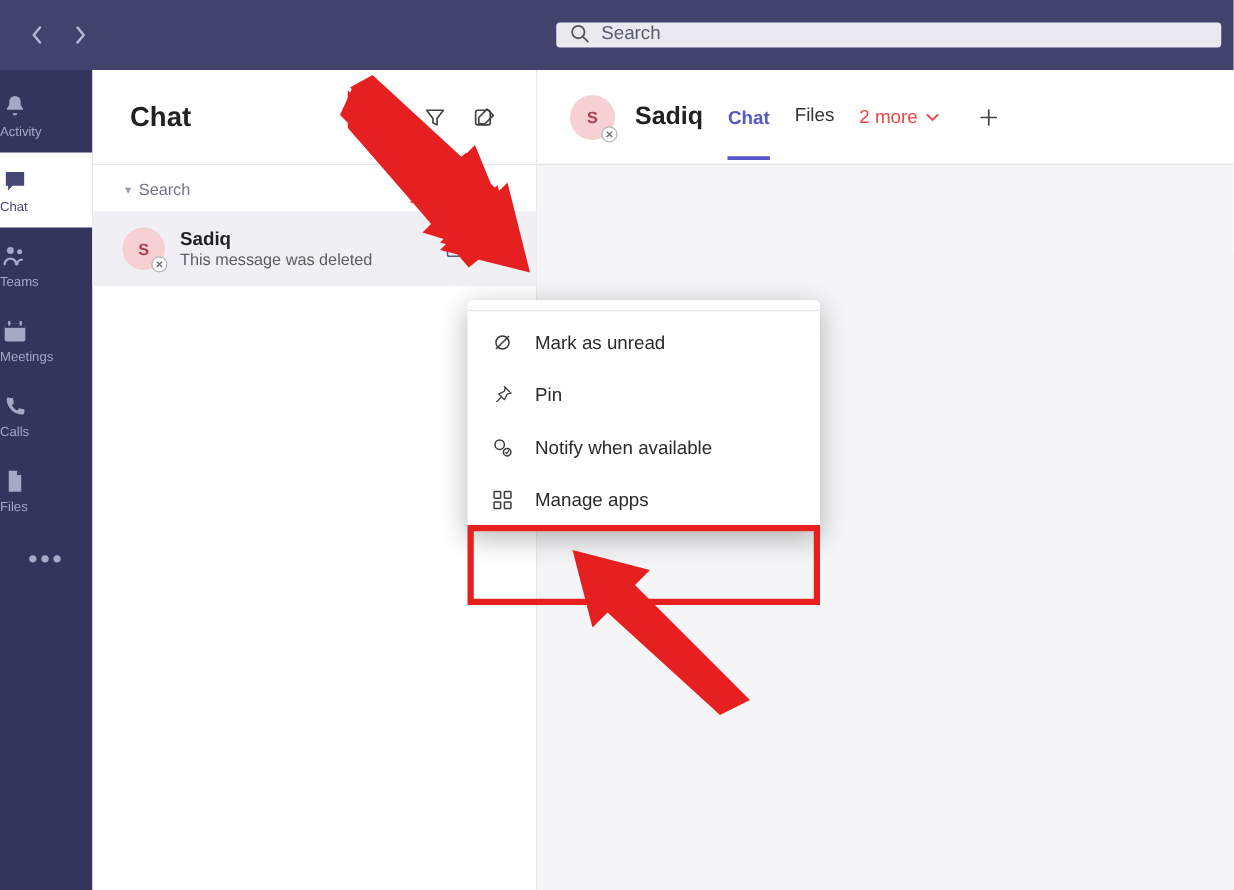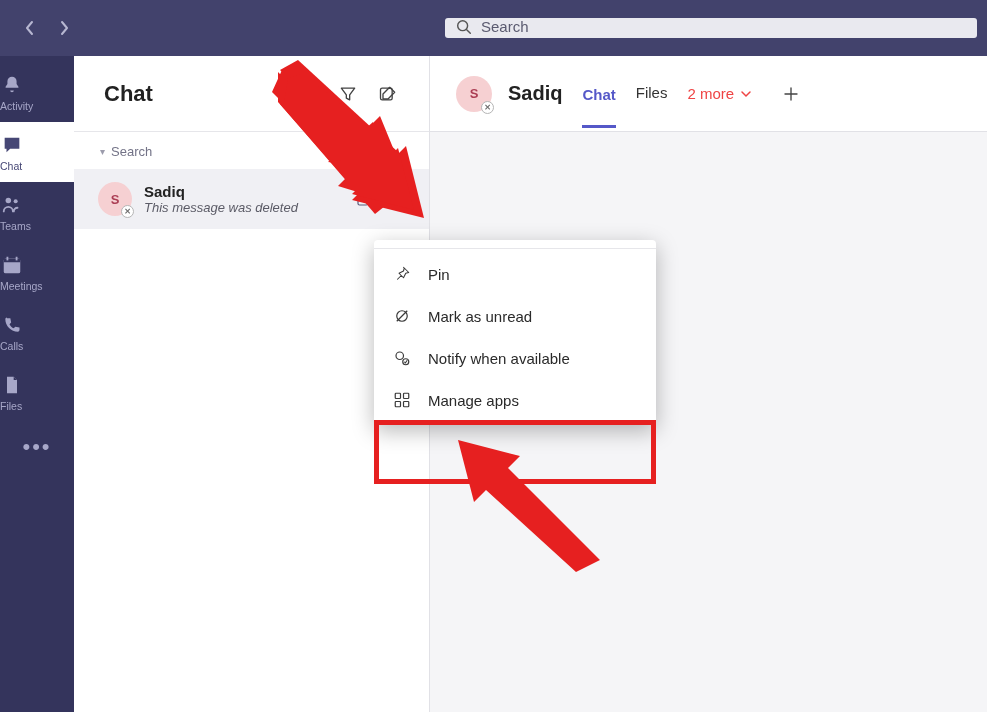--- a/index.html
+++ b/index.html
@@ -117,21 +117,21 @@
   }
   .presence-badge {
     position: absolute; right: -2px; bottom: -2px;
     width: 13px; height: 13px; border-radius: 50%;
     background: #fff; border: 1px solid #b5b5b5;
     display:flex; align-items:center; justify-content:center;
     font-size: 8px; color: #6f6f6f;
   }
   .chat-row-main { flex: 1; min-width:0; }
   .chat-row-name { font-size: 15px; font-weight: 600; color: #222; }
-  .chat-row-sub  { font-size: 13px; color: #5b5b66; font-style: italic; }
+  .chat-row-sub  { font-size: 13px; color: #5b5b66; }
   .row-icons { display:flex; align-items:center; gap: 14px; color: #595977; }
   .row-icons .popout { width:18px; height:18px; cursor:pointer; }
   .more-dots { font-size: 20px; letter-spacing: 1px; color: #5a5a9c; cursor:pointer; line-height: 0.5; }
 
   
   .conv {
     flex: 1;
     background: #f5f5f7;
     display: flex; flex-direction: column;
   }
@@ -351,33 +351,33 @@
     </div>
   </div>
 
 </div>
 
 <div class="ctxmenu">
   <div class="ctxmenu-sep"></div>
   <div class="ctxmenu-item">
     <span class="ctx-icon">
       <svg width="18" height="18" viewBox="0 0 24 24">
-          <path d="M14 3l7 7-4 1-3 6-3-3-5 5 5-5-3-3 6-3 1-4z" fill="none" stroke="currentColor" stroke-width="1.4" stroke-linejoin="round"></path>
+          <circle cx="12" cy="12" r="7" fill="none" stroke="currentColor" stroke-width="1.6"></circle>
+          <line x1="5" y1="19" x2="19" y2="5" stroke="currentColor" stroke-width="1.6"></line>
         </svg>
     </span>
-    <span>Pin</span>
+    <span>Mark as unread</span>
   </div>
   <div class="ctxmenu-item">
     <span class="ctx-icon">
       <svg width="18" height="18" viewBox="0 0 24 24">
-          <circle cx="12" cy="12" r="7" fill="none" stroke="currentColor" stroke-width="1.6"></circle>
-          <line x1="5" y1="19" x2="19" y2="5" stroke="currentColor" stroke-width="1.6"></line>
+          <path d="M14 3l7 7-4 1-3 6-3-3-5 5 5-5-3-3 6-3 1-4z" fill="none" stroke="currentColor" stroke-width="1.4" stroke-linejoin="round"></path>
         </svg>
     </span>
-    <span>Mark as unread</span>
+    <span>Pin</span>
   </div>
   <div class="ctxmenu-item">
     <span class="ctx-icon">
       <svg width="18" height="18" viewBox="0 0 24 24">
           <circle cx="9" cy="9" r="5" fill="none" stroke="currentColor" stroke-width="1.6"></circle>
           <circle cx="17" cy="17" r="4" fill="none" stroke="currentColor" stroke-width="1.6"></circle>
           <path d="M15 17l1.5 1.5L19 15" fill="none" stroke="currentColor" stroke-width="1.4"></path>
         </svg>
     </span>
     <span>Notify when available</span>

